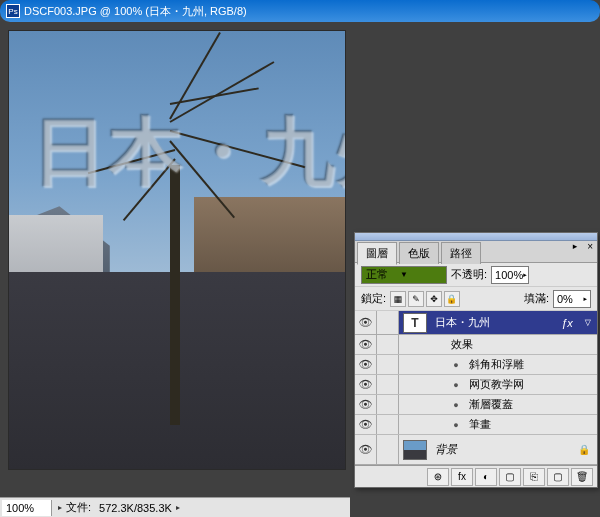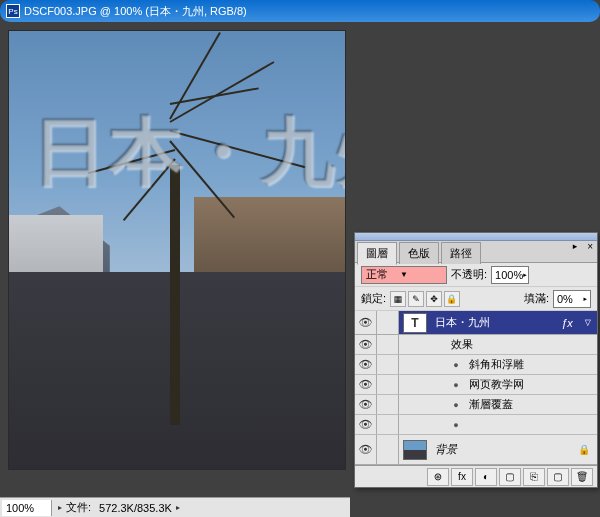--- a/index.html
+++ b/index.html
@@ -39,21 +39,21 @@
 
 .panel { position: absolute; right: 2px; top: 232px; width: 244px; background: #e6e6e6; border: 1px solid #6a6a6a; box-shadow: 2px 2px 5px rgba(0,0,0,0.4); font-size: 11px; }
 .panel-titlebar { height: 8px; background: linear-gradient(#b8ccea, #9cb5db); border-bottom: 1px solid #7a90b0; }
 .panel-tabs { display: flex; height: 22px; background: #d4d4d4; border-bottom: 1px solid #999; align-items: flex-start; }
 .tab { padding: 3px 8px; border: 1px solid #999; border-bottom: none; margin-left: 2px; background: #d0d0d0; position: relative; top: 1px; cursor: pointer; }
 .tab.active { background: #e6e6e6; border-bottom: 1px solid #e6e6e6; }
 .panel-menu { margin-left: auto; padding: 0 6px; font-size: 9px; cursor: pointer; }
 .panel-close { padding: 0 4px; cursor: pointer; font-size: 10px; }
 
 .panel-row { display: flex; align-items: center; height: 24px; padding: 0 6px; border-bottom: 1px solid #ccc; gap: 4px; }
-.select-box { background: #fca5a5; border: 1px solid #7a7a7a; height: 18px; display: inline-flex; align-items: center; padding: 0 4px; gap: 8px; }
+.select-box { background: #4d7c0f; border: 1px solid #7a7a7a; height: 18px; display: inline-flex; align-items: center; padding: 0 4px; gap: 8px; }
 .select-box .arrow { font-size: 8px; margin-left: 4px; }
 .num-input { width: 38px; background: #fff; border: 1px solid #7a7a7a; height: 18px; padding: 0 3px; display: inline-flex; align-items: center; justify-content: space-between; }
 .num-input .arrow { font-size: 7px; }
 .lock-icons { display: inline-flex; gap: 2px; }
 .lock-icons span { width: 16px; height: 16px; border: 1px solid #aaa; display: inline-flex; align-items: center; justify-content: center; font-size: 9px; background: #efefef; }
 
 .layer-list { background: #cfcfcf; max-height: 180px; overflow: auto; }
 .layer-row { display: flex; align-items: center; height: 24px; border-bottom: 1px solid #aaa; background: #e6e6e6; }
 .layer-row.selected { background: #2f3b8f; color: #fff; }
 .eye-cell { width: 22px; height: 100%; display: flex; align-items: center; justify-content: center; border-right: 1px solid #aaa; background: #e6e6e6; color: #333; }
@@ -184,20 +184,21 @@
         <div class="link-cell"></div>
           <div class="sub-indent"></div>
         <div class="sub-bullet">●</div>
         <div class="layer-name">漸層覆蓋</div>
       </div>
       <div class="sub-row">
         <div class="eye-cell">👁</div>
         <div class="link-cell"></div>
           <div class="sub-indent"></div>
         <div class="sub-bullet">●</div>
+        <div class="layer-name">筆畫</div>
       </div>
       <div class="layer-row" style="height:30px">
         <div class="eye-cell">👁</div>
         <div class="link-cell"></div>
         <div class="thumb-cell thumb-sky"></div>
         <div class="layer-name" style="font-style:italic">背景</div>
         <div class="lock-mini">🔒</div>
       </div>
     </div>
 

